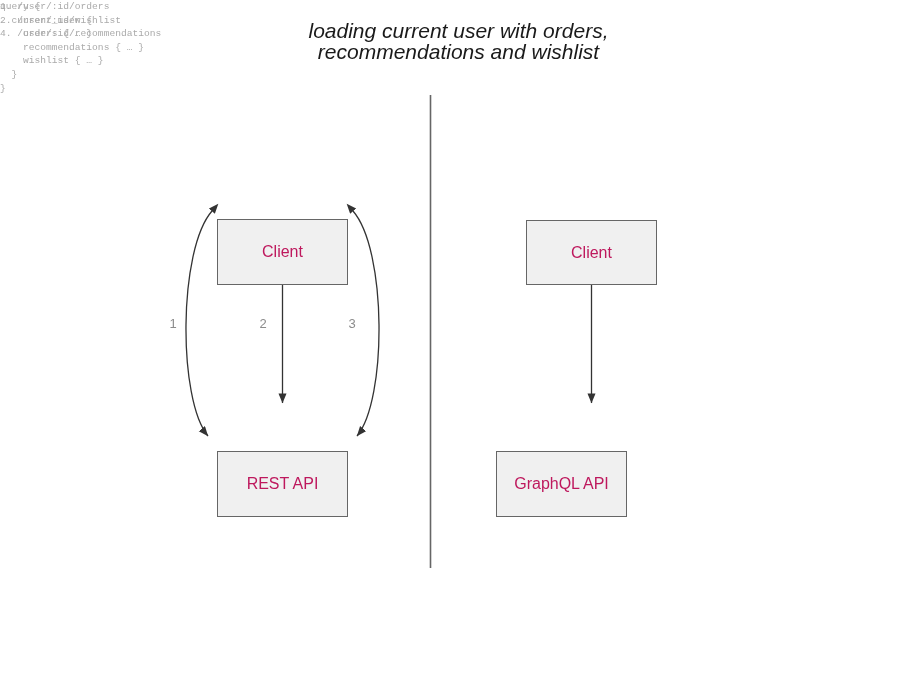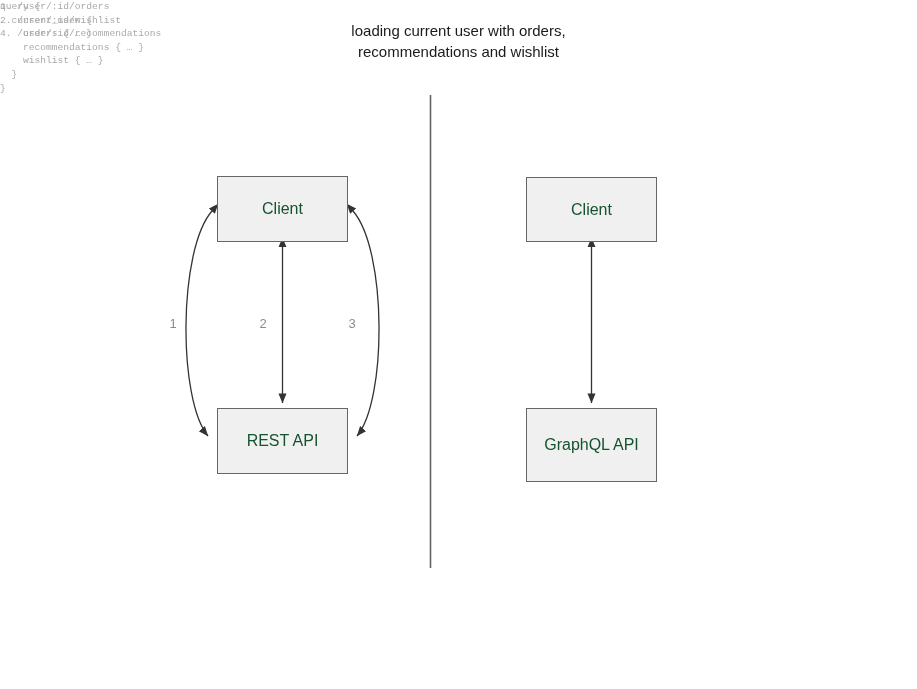--- a/index.html
+++ b/index.html
@@ -21,40 +21,42 @@
     top: 0;
     width: 917px;
     height: 689px;
   }
   .diagram-title {
     position: absolute;
     left: 0;
     top: 20px;
     width: 917px;
     text-align: center;
-    font-size: 15px;
+    font-size: 21px;
     line-height: 21px;
     color: #1a1a1a;
     white-space: pre-line;
+    font-style: italic;
   }
   .node-box {
     position: absolute;
     box-sizing: border-box;
     background: #f0f0f0;
     border: 1.4px solid #666666;
     display: flex;
     align-items: center;
     justify-content: center;
     font-size: 16px;
-    color: #14532d;
+    color: #be185d;
+    margin-top: 43px;
   }
   #client-left-box  { left: 217px; top: 176px; width: 131px; height: 66px; }
   #rest-api-box     { left: 217px; top: 408px; width: 131px; height: 66px; }
   #client-right-box { left: 526px; top: 177px; width: 131px; height: 65px; }
-  #graphql-api-box  { left: 526px; top: 408px; width: 131px; height: 74px; }
+  #graphql-api-box  { left: 496px; top: 408px; width: 131px; height: 66px; }
 
   .mono-block {
     position: absolute;
     font-family: "Liberation Mono", "DejaVu Sans Mono", monospace;
     font-size: 9.6px;
     line-height: 13.6px;
     color: #aaaaaa;
     white-space: pre;
   }
 

